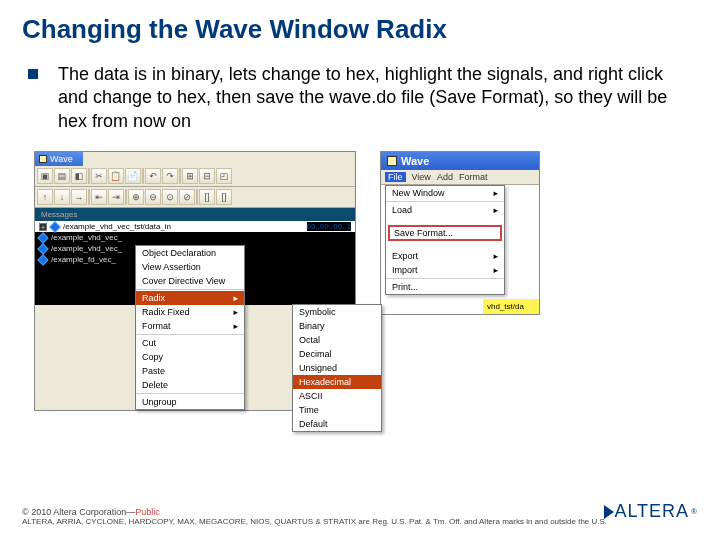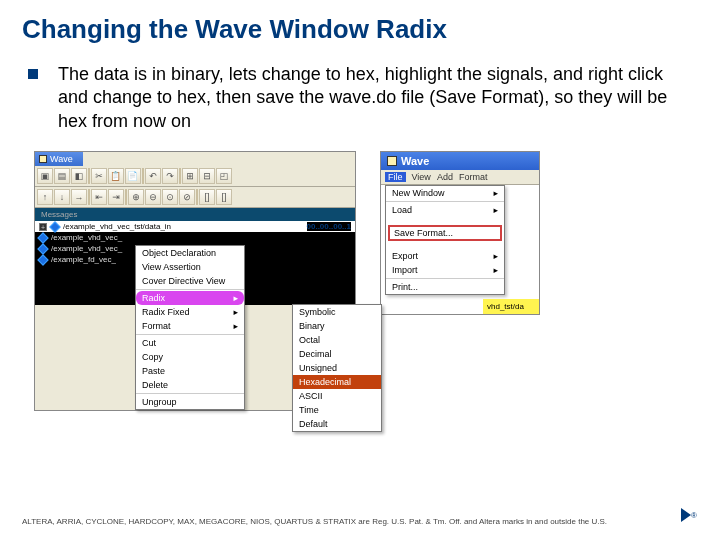--- a/index.html
+++ b/index.html
@@ -92,21 +92,21 @@
     margin-top:-60px;
     margin-left:100px;
     width:110px;
     background:#fff;
     border:1px solid #7a7a7a;
     box-shadow:2px 2px 3px rgba(0,0,0,.3);
     font-size:9px;
     z-index:5;
   }
   .ctxmenu .mi { padding:2px 6px; display:flex;justify-content:space-between; }
-  .ctxmenu .hl { background:#d946ef;color:#fff;border-radius:6px; }
+  .ctxmenu .hl { background:#c2410c;color:#fff; }
   .ctxmenu .sep2 { border-top:1px solid #ccc;margin:1px 0; }
   .submenu {
     position:absolute;
     left:108px;top:58px;
     width:90px;
     background:#fff;
     border:1px solid #7a7a7a;
     box-shadow:2px 2px 3px rgba(0,0,0,.3);
     font-size:9px;
     z-index:6;
@@ -312,19 +312,23 @@
         </div>
       <div class="sep2"></div>
       <div class="mi">Print...</div>
     </div>
     <div class="yellowfrag">vhd_tst/da</div>
   </div>
 
 </div>
 
 <div class="footer">
+  <div class="pub">
+    <span>© 2010 Altera Corporation—</span><span class="red">Public</span>
+  </div>
   <div>ALTERA, ARRIA, CYCLONE, HARDCOPY, MAX, MEGACORE, NIOS, QUARTUS &amp; STRATIX are Reg. U.S. Pat. &amp; Tm. Off. and Altera marks in and outside the U.S.</div>
 </div>
 
 <div class="altera-logo">
   <div class="tri"></div>
+  <span>ALTERA</span>
   <span class="reg">®</span>
 </div>
 
 </body></html>

